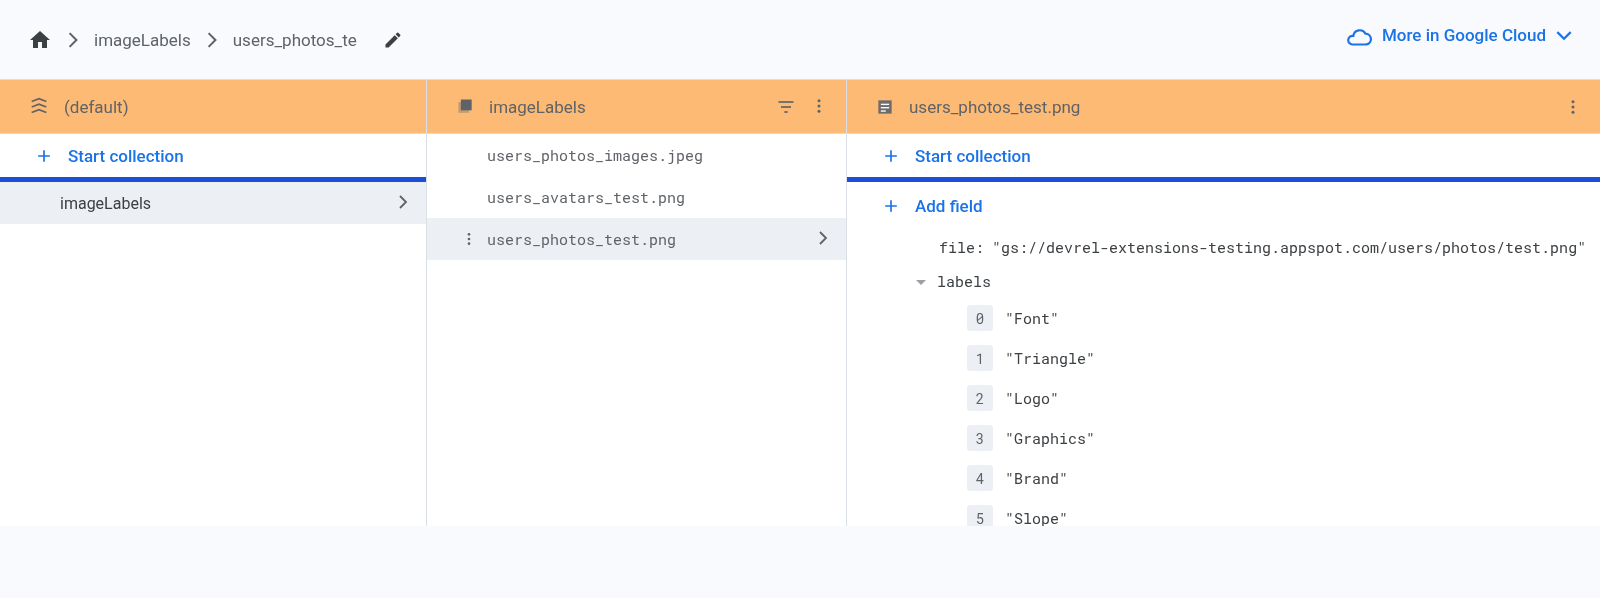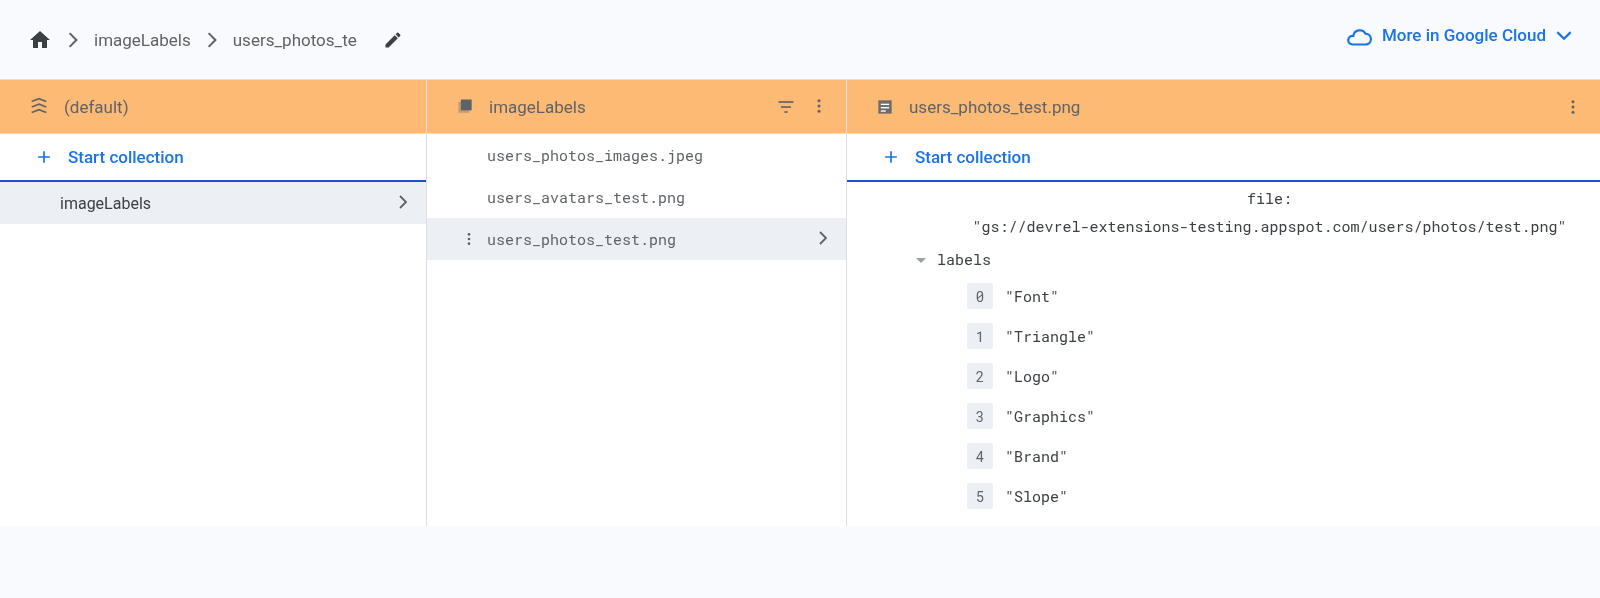--- a/index.html
+++ b/index.html
@@ -83,21 +83,21 @@
     height: 48px;
     display: flex;
     align-items: center;
     gap: 14px;
     padding-left: 34px;
     color: #1a73e8;
     font-size: 17px;
     font-weight: 500;
     cursor: pointer;
   }
-  .action-row.bordered { border-bottom: 2px solid #1d4ed8; text-align: center; }
+  .action-row.bordered { border-bottom: 5px solid #1d4ed8; text-align: center; }
   
   .list-item {
     height: 42px;
     display: flex;
     align-items: center;
     padding-left: 60px;
     padding-right: 18px;
     font-size: 16px;
     color: #3c4043;
     cursor: pointer;
@@ -111,21 +111,20 @@
   
   .field-row {
     display:flex;
     align-items:center;
     padding: 6px 0 6px 92px;
     font-family: "Roboto Mono", Menlo, monospace;
     color:#5f6368;
     font-size:15px;
     gap: 8px;
     min-height: 34px;
-    flex-direction: column;
   }
   .field-row .key { color:#3c4043; }
   .field-row .val { color:#3c4043; }
   .labels-row {
     display:flex;
     align-items:center;
     gap:10px;
     padding-left: 68px;
     height: 34px;
     font-family: "Roboto Mono", Menlo, monospace;
@@ -318,20 +317,26 @@
           </span>
         </div>
       </div>
       <div class="panel-body">
         <div class="action-row bordered">
           <svg width="20" height="20" viewBox="0 0 24 24" fill="#1a73e8">
               <path d="M19 13h-6v6h-2v-6H5v-2h6V5h2v6h6z"></path>
             </svg>
           <span>Start collection</span>
         </div>
+        <div class="action-row">
+          <svg width="20" height="20" viewBox="0 0 24 24" fill="#1a73e8">
+              <path d="M19 13h-6v6h-2v-6H5v-2h6V5h2v6h6z"></path>
+            </svg>
+          <span>Add field</span>
+        </div>
 
         <div class="field-row">
           <span class="key"><span>file</span>:</span>
           <span class="val">"gs://devrel-extensions-testing.appspot.com/users/photos/test.png"</span>
         </div>
 
         <div class="labels-row">
           <span>
             <svg width="12" height="8" viewBox="0 0 12 8" fill="#9aa0a6">
                 <path d="M1 1l5 5 5-5z"></path>

